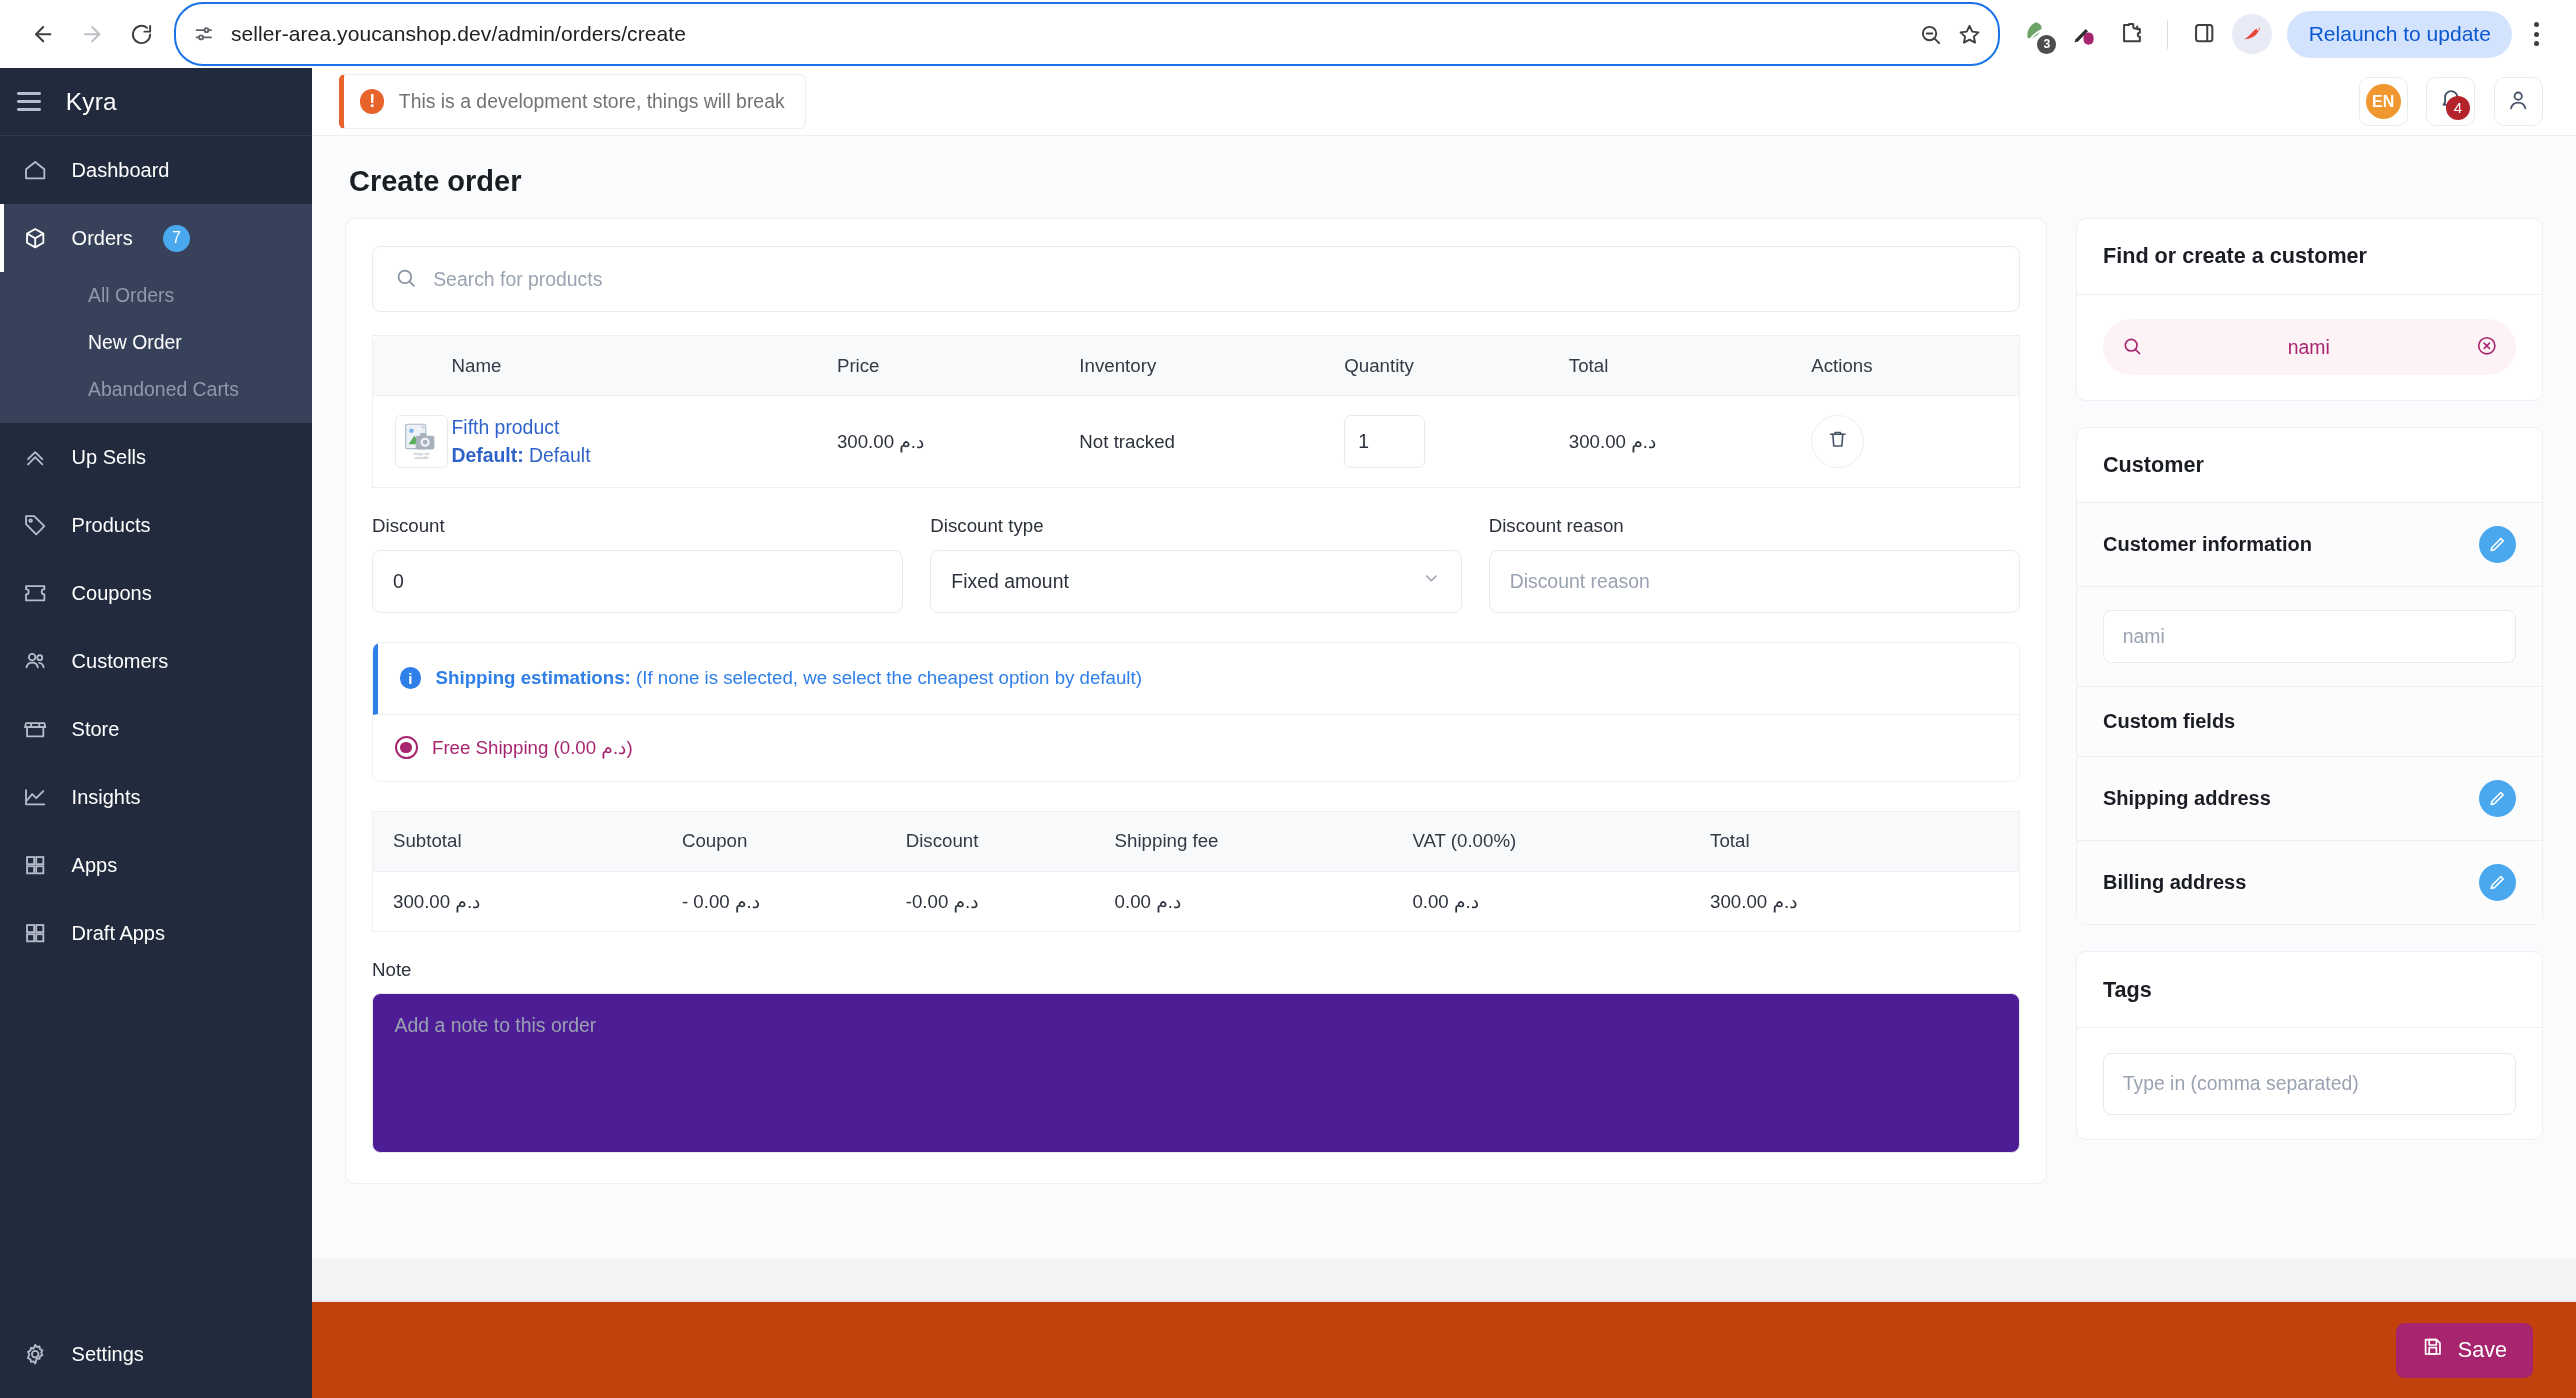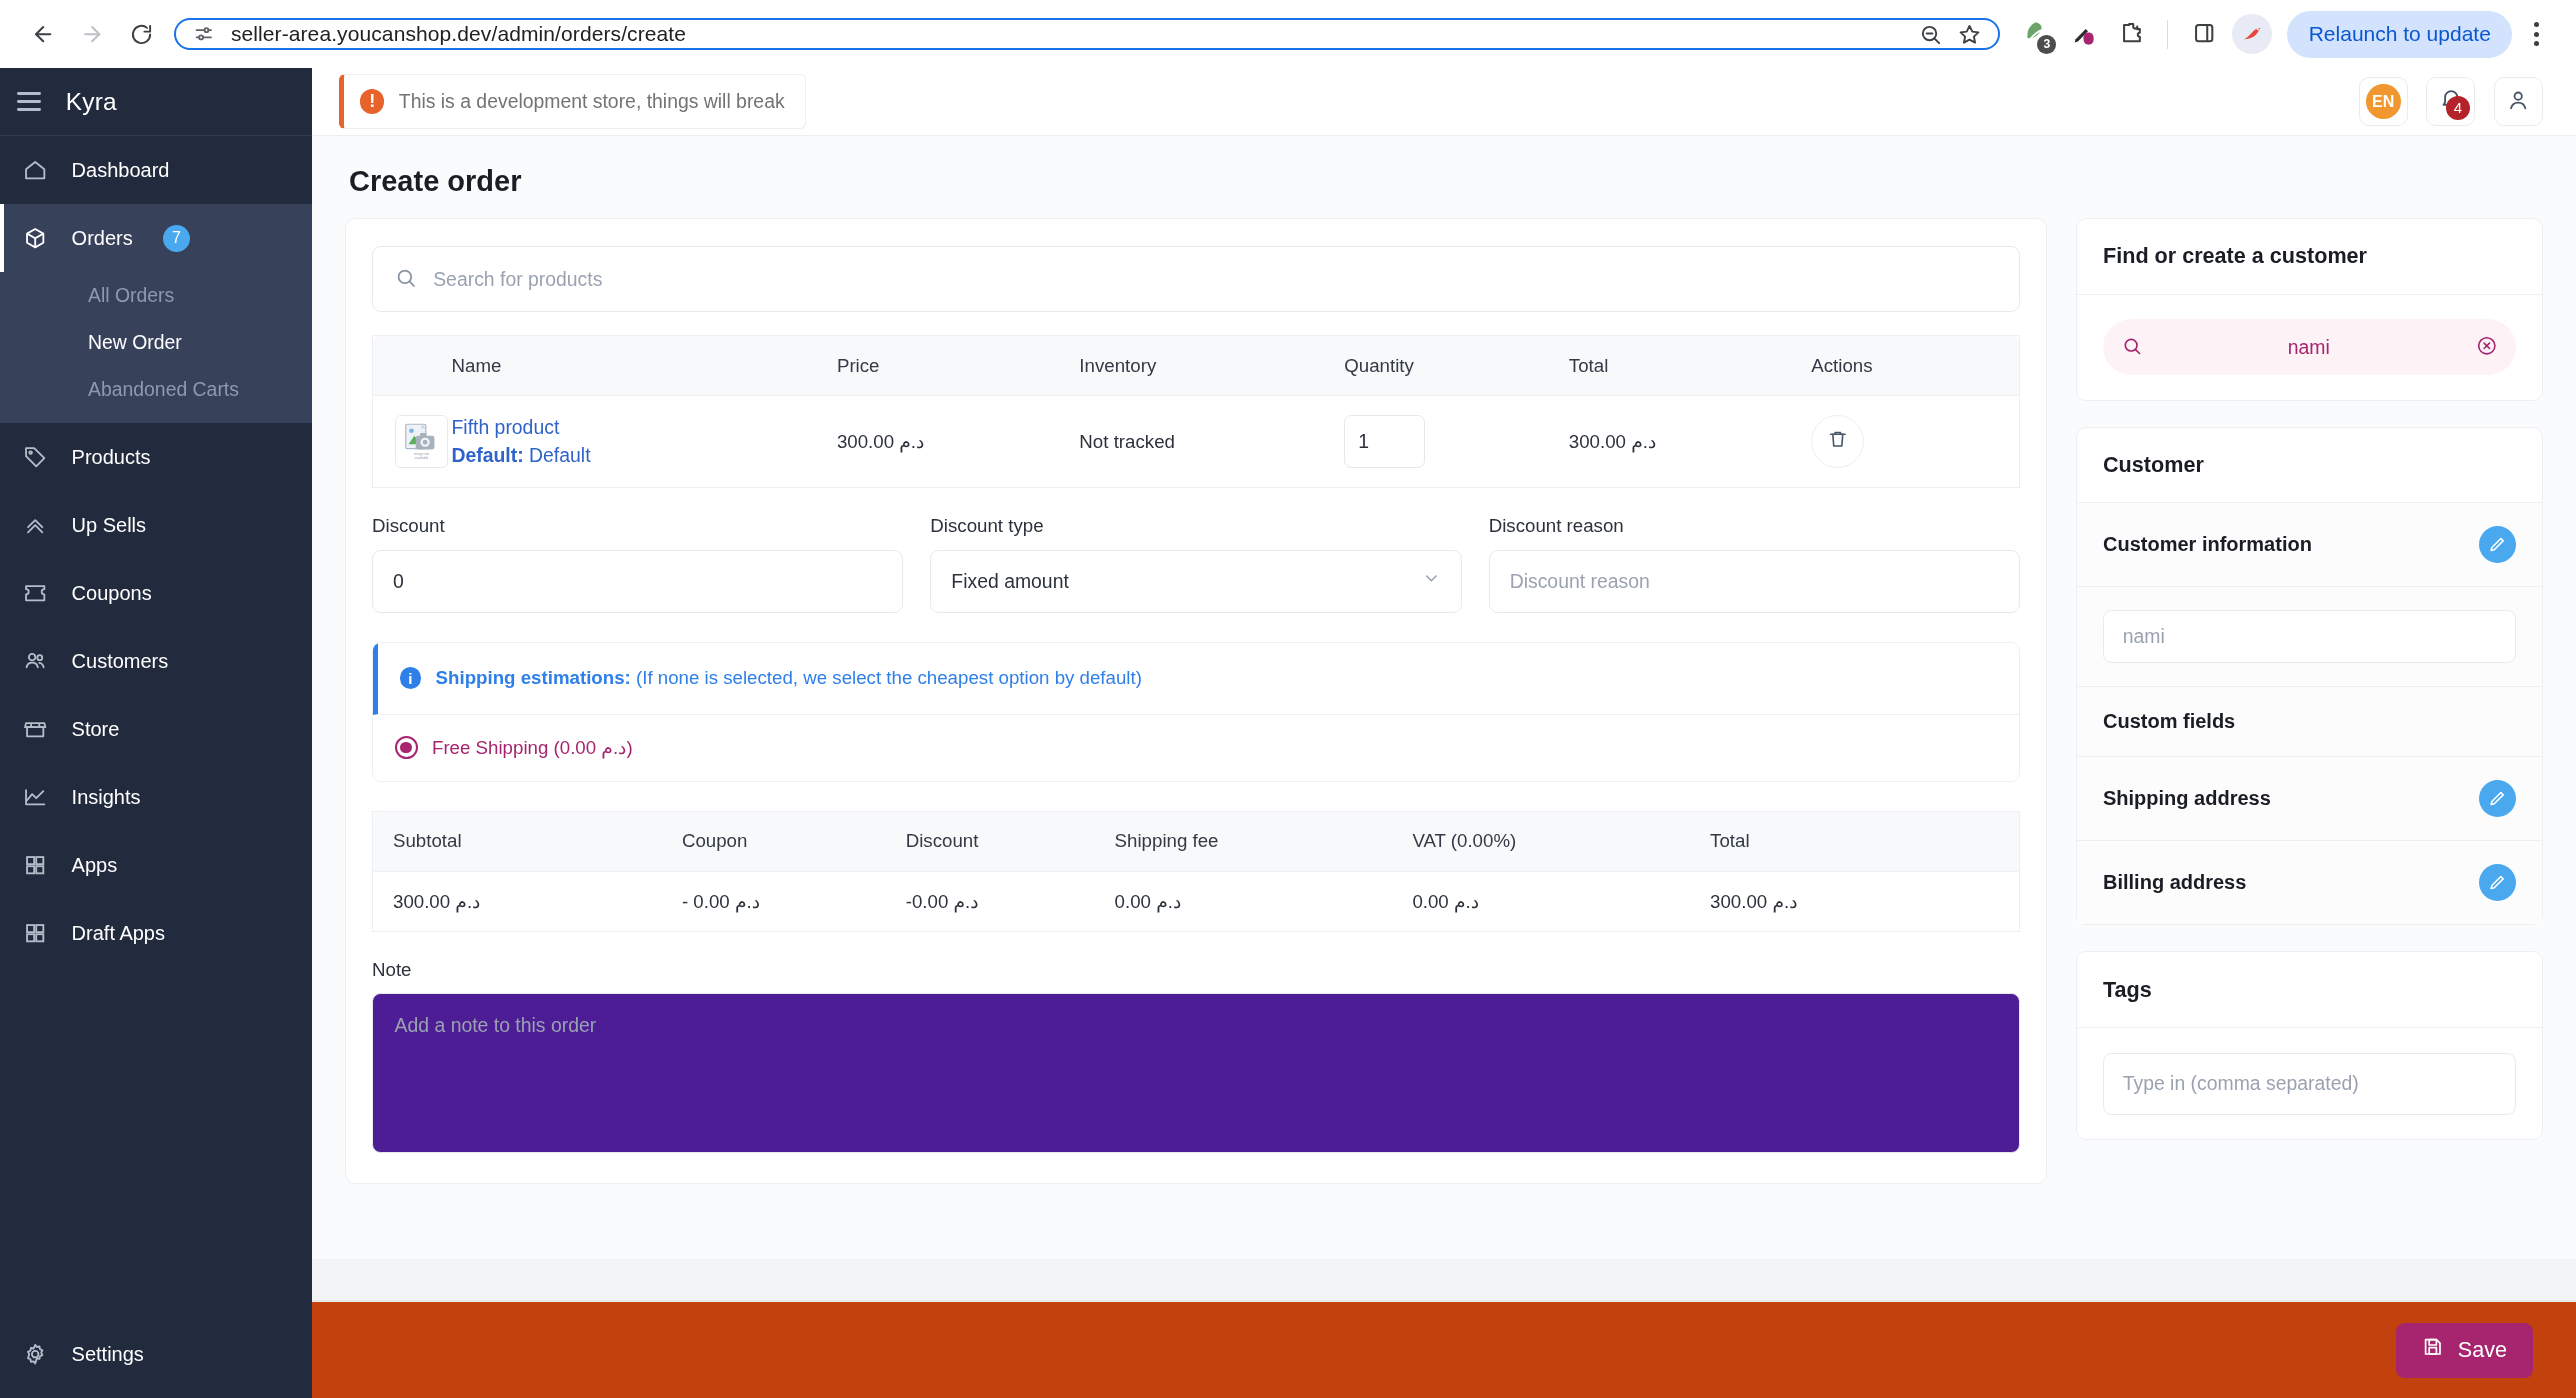--- a/index.html
+++ b/index.html
@@ -21,21 +21,21 @@
   }
   .nav-btn {
     width: 49px; height: 49px;
     display: flex; align-items: center; justify-content: center;
     border-radius: 50%;
     flex: 0 0 auto;
   }
   .nav-btn svg { display: block; }
   .omnibox {
     flex: 1 1 auto;
-    height: 32px;
+    height: 64px;
     margin: 0 13px 0 8.6px;
     border: 2.9px solid #1a73e8;
     border-radius: 29px;
     background: #fff;
     display: flex; align-items: center;
     padding: 0 17px;
     gap: 16px;
     min-width: 0;
   }
   .omnibox .url {
@@ -552,36 +552,36 @@
         </div>
         <div class="sb-sub">
           <div class="sb-subitem">All Orders</div>
           <div class="sb-subitem sub-active">New Order</div>
           <div class="sb-subitem">Abandoned Carts</div>
         </div>
       </div>
 
       <div class="sb-item">
         <span class="sb-ico">
+          <svg width="24.4" height="24.4" viewBox="0 0 24 24" fill="none" stroke="#b6bdca" stroke-width="1.8" stroke-linecap="round" stroke-linejoin="round">
+              <polyline points="5 14 12 7 19 14"></polyline>
+              <polyline points="5 19 12 12 19 19"></polyline>
+            </svg>
+        </span>
+        <span>Up Sells</span>
+      </div>
+
+      <div class="sb-item">
+        <span class="sb-ico">
           <svg width="24.4" height="24.4" viewBox="0 0 24 24" fill="none" stroke="#b6bdca" stroke-width="1.8" stroke-linejoin="round">
               <path d="M3 3h8l10 10-8 8L3 11z"></path>
               <circle cx="7.5" cy="7.5" r="1.3"></circle>
             </svg>
         </span>
         <span>Products</span>
-      </div>
-
-      <div class="sb-item">
-        <span class="sb-ico">
-          <svg width="24.4" height="24.4" viewBox="0 0 24 24" fill="none" stroke="#b6bdca" stroke-width="1.8" stroke-linecap="round" stroke-linejoin="round">
-              <polyline points="5 14 12 7 19 14"></polyline>
-              <polyline points="5 19 12 12 19 19"></polyline>
-            </svg>
-        </span>
-        <span>Up Sells</span>
       </div>
 
       <div class="sb-item">
         <span class="sb-ico">
           <svg width="24.4" height="24.4" viewBox="0 0 24 24" fill="none" stroke="#b6bdca" stroke-width="1.8" stroke-linejoin="round">
               <path d="M3 8V5h18v3a2.6 2.6 0 0 0 0 5.2V19H3v-5.8A2.6 2.6 0 0 0 3 8z"></path>
             </svg>
         </span>
         <span>Coupons</span>
       </div>

